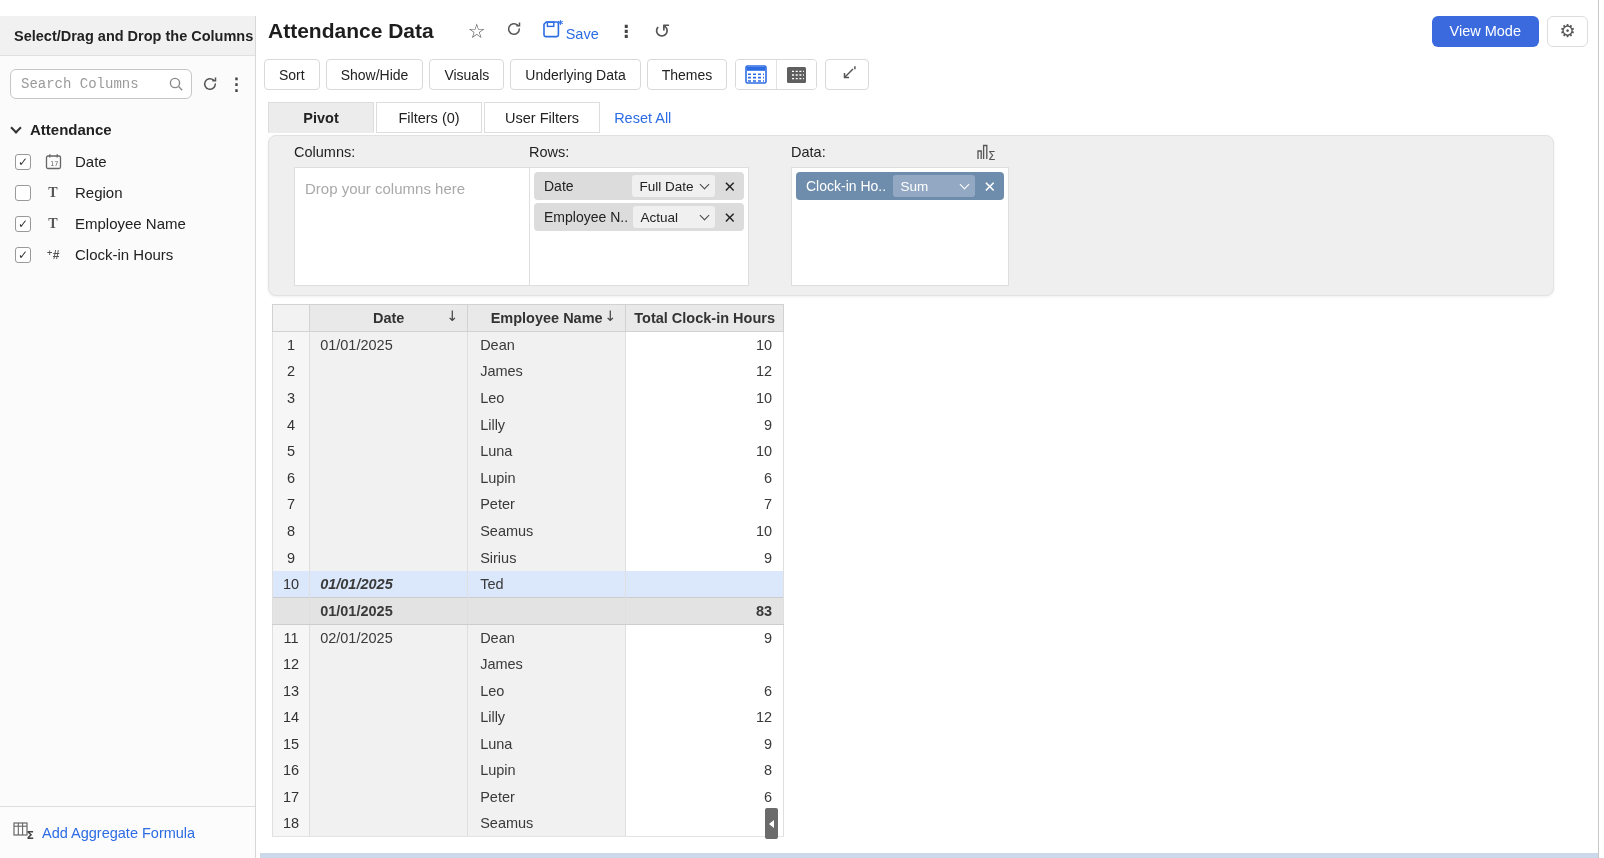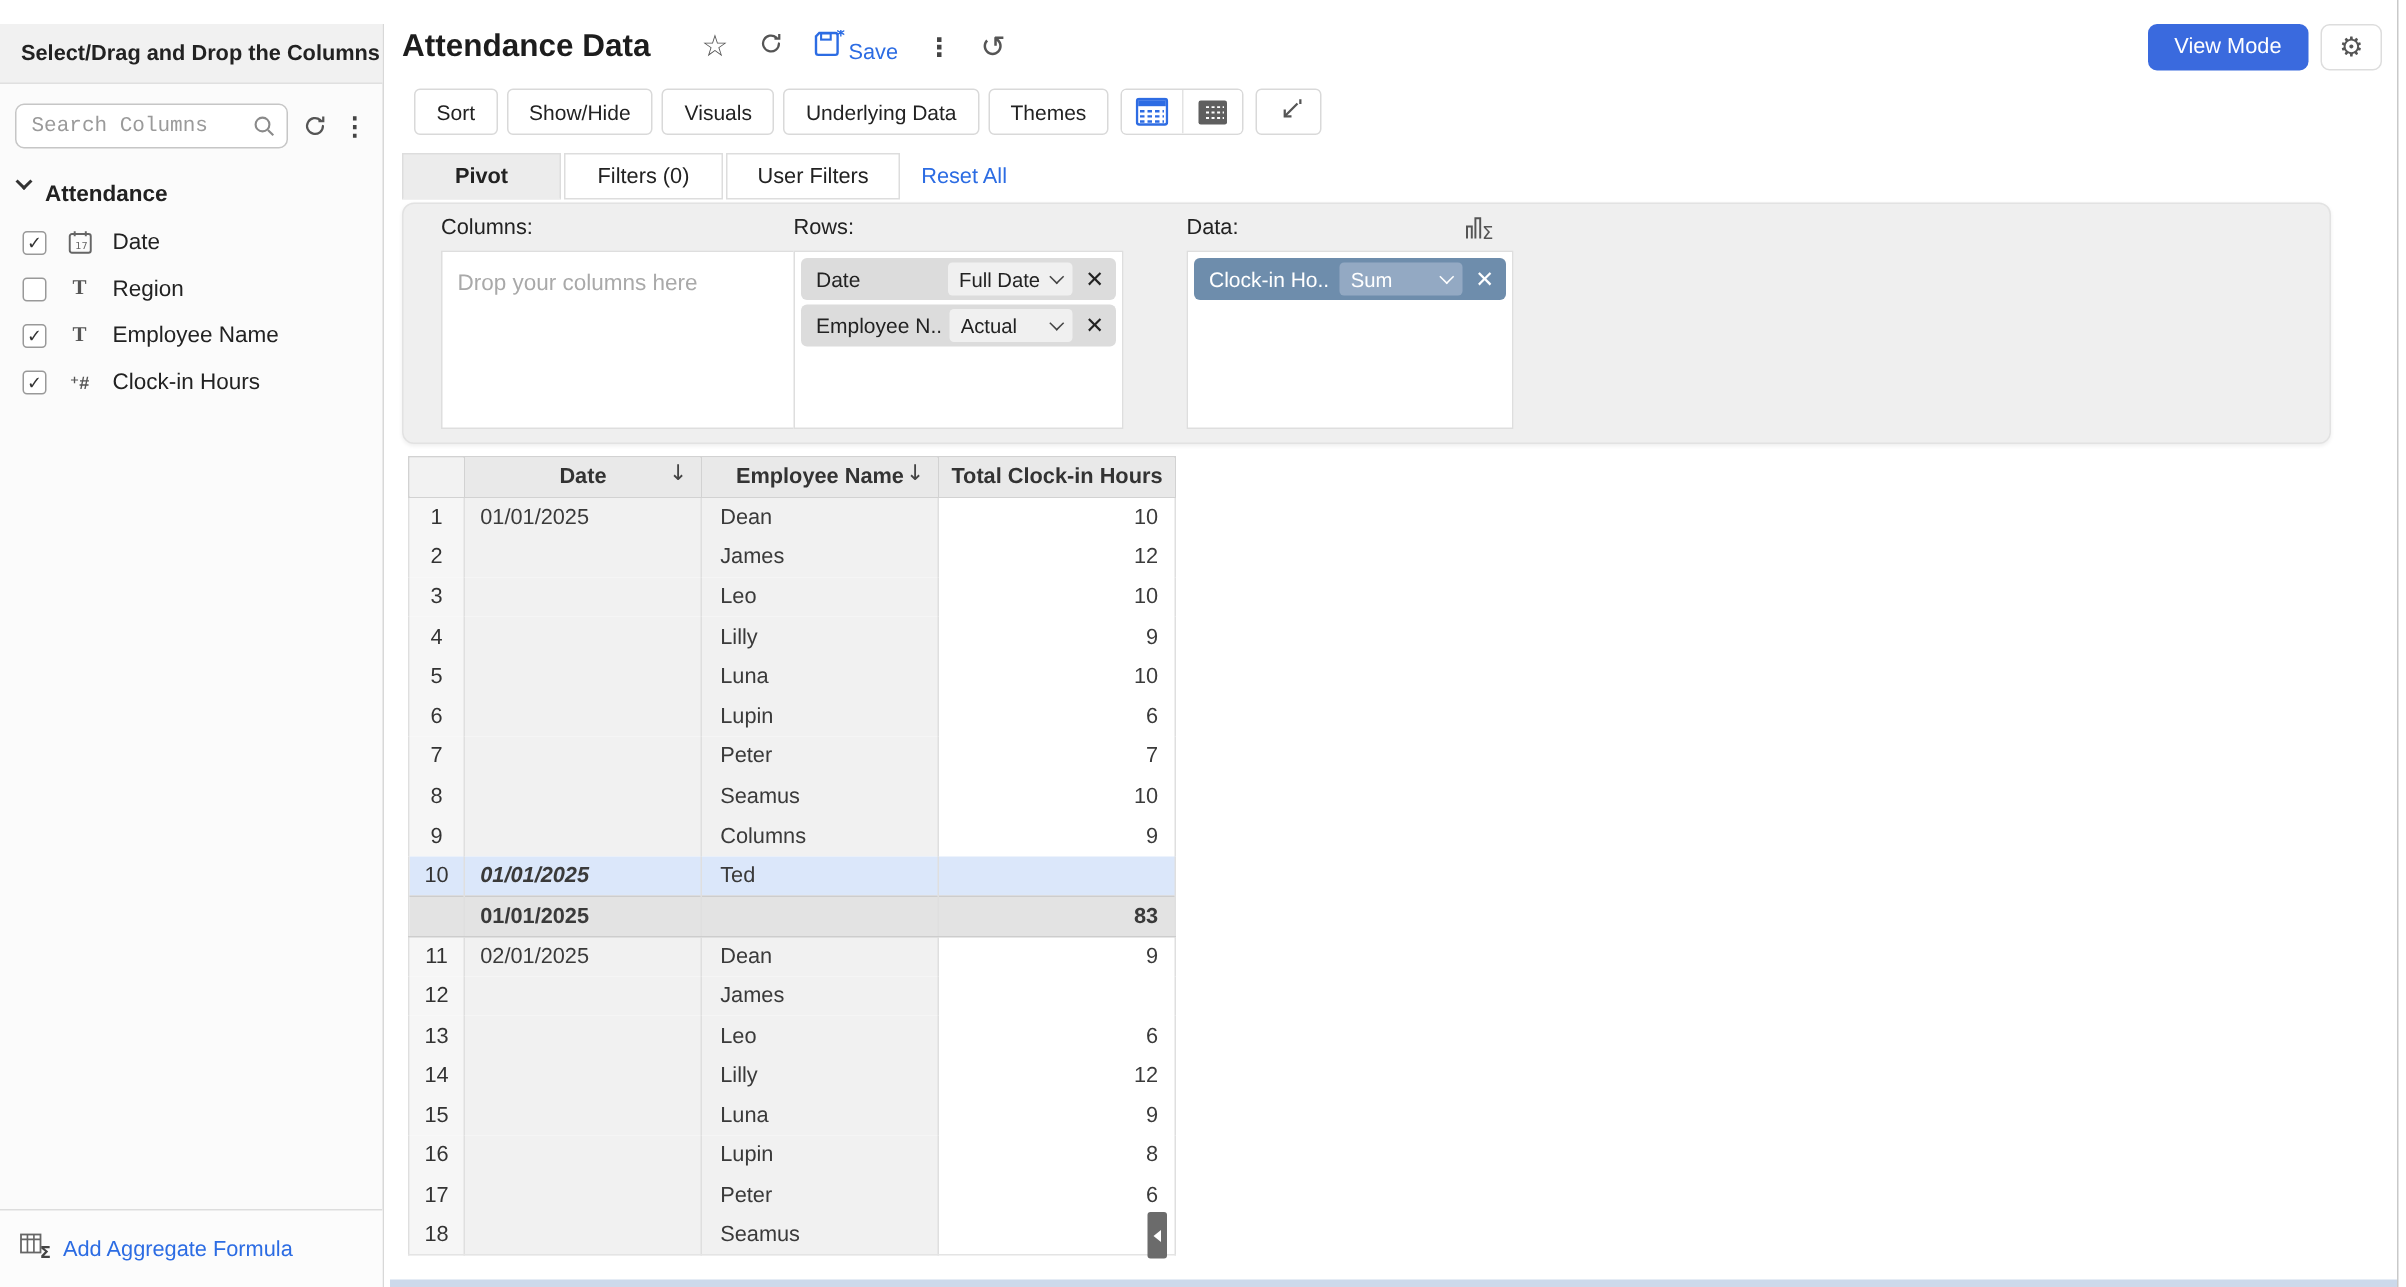--- a/index.html
+++ b/index.html
@@ -13,21 +13,21 @@
     border-bottom:1px solid #e0e0e0; font-weight:bold; font-size:14.5px; color:#222; }
   .sb-search-row { display:flex; align-items:center; gap:9px; padding:13px 10px 6px 10px; }
   .search-box { position:relative; flex:1; }
   .search-box input { width:100%; height:30px; border:1px solid #c6c6c6; border-radius:6px;
     padding:0 30px 0 10px; font-size:14px; color:#333; background:#fff; outline:none;
     font-family:Liberation Mono, monospace; }
   .search-box input::placeholder { color:#9a9a9a; }
   .search-ico { position:absolute; right:8px; top:7px; }
   .icon-btn { background:none; border:none; cursor:pointer; display:flex; align-items:center; }
   .kebab { font-size:17px; font-weight:bold; color:#444; letter-spacing:0; line-height:1; }
-  .sb-group { display:flex; gap:10px; padding:16px 0 8px 12px;
+  .sb-group { display:flex; align-items:center; gap:10px; padding:16px 0 8px 12px;
     font-weight:bold; font-size:15px; color:#222; }
   .chev-down { width:8px; height:8px; border-right:2px solid #333; border-bottom:2px solid #333;
     transform:rotate(45deg); margin-top:-4px; }
   .sb-field { display:flex; align-items:center; gap:11px; padding:7px 0 7px 15px; font-size:15px; color:#222; }
   .cb { width:16px; height:16px; border:1px solid #999; border-radius:3px; background:#fff;
     display:flex; align-items:center; justify-content:center; font-size:12px; color:#333;
     flex:0 0 16px; line-height:1; }
   .ficon { width:22px; display:flex; justify-content:center; align-items:center; }
   .t-ico { font-family:"Liberation Serif","DejaVu Serif",serif; font-weight:bold;
     font-size:14px; color:#555; }
@@ -49,21 +49,21 @@
   .star { font-size:20px; color:#555; line-height:1; }
   .save-group { display:flex; align-items:flex-end; gap:3px; color:#2c6ce3; font-size:14.5px; cursor:pointer; }
   .undo { font-size:20px; color:#555; line-height:1;
     font-family:"DejaVu Sans","Liberation Sans",sans-serif; }
   .tb-right { margin-left:auto; display:flex; align-items:center; gap:8px; }
   .view-mode-btn { background:#3a6ade; color:#fff; border:none; border-radius:6px;
     height:31px; padding:0 18px; font-size:14.5px; font-family:inherit; cursor:pointer; }
   .gear-btn { width:41px; height:31px; border:1px solid #ddd; border-radius:6px; background:#fff;
     display:flex; align-items:center; justify-content:center; font-size:18px; color:#555; cursor:pointer; }
 
-  .toolbar { position:absolute; top:59px; left:16px; display:flex; align-items:center; gap:6px; }
+  .toolbar { position:absolute; top:59px; left:4px; display:flex; align-items:center; gap:6px; }
   .tb-btn { border:1px solid #d9d9d9; border-radius:4px; background:#fff; height:31px;
     padding:0 14px; font-size:14px; color:#222; font-family:inherit; cursor:pointer; }
   .tb-icongroup { display:flex; border:1px solid #d9d9d9; border-radius:4px; overflow:hidden;
     height:31px; margin-left:2px; }
   .tb-ico { width:40px; display:flex; align-items:center; justify-content:center;
     background:#fff; cursor:pointer; }
   .tb-ico + .tb-ico { border-left:1px solid #e3e3e3; }
   .tb-compress { width:44px; height:31px; border:1px solid #d9d9d9; border-radius:4px;
     background:#fff; display:flex; align-items:center; justify-content:center;
     margin-left:2px; cursor:pointer; }
@@ -396,21 +396,21 @@
         </tr>
         <tr class="">
           <td class="c-num">8</td>
           <td class="c-date"></td>
           <td class="c-name">Seamus</td>
           <td class="c-hours">10</td>
         </tr>
         <tr class="">
           <td class="c-num">9</td>
           <td class="c-date"></td>
-          <td class="c-name">Columns</td>
+          <td class="c-name">Sirius</td>
           <td class="c-hours">9</td>
         </tr>
         <tr class="hl ">
           <td class="c-num">10</td>
           <td class="c-date">01/01/2025</td>
           <td class="c-name">Ted</td>
           <td class="c-hours"></td>
         </tr>
         <tr class="subtotal ">
           <td class="c-num"></td>

